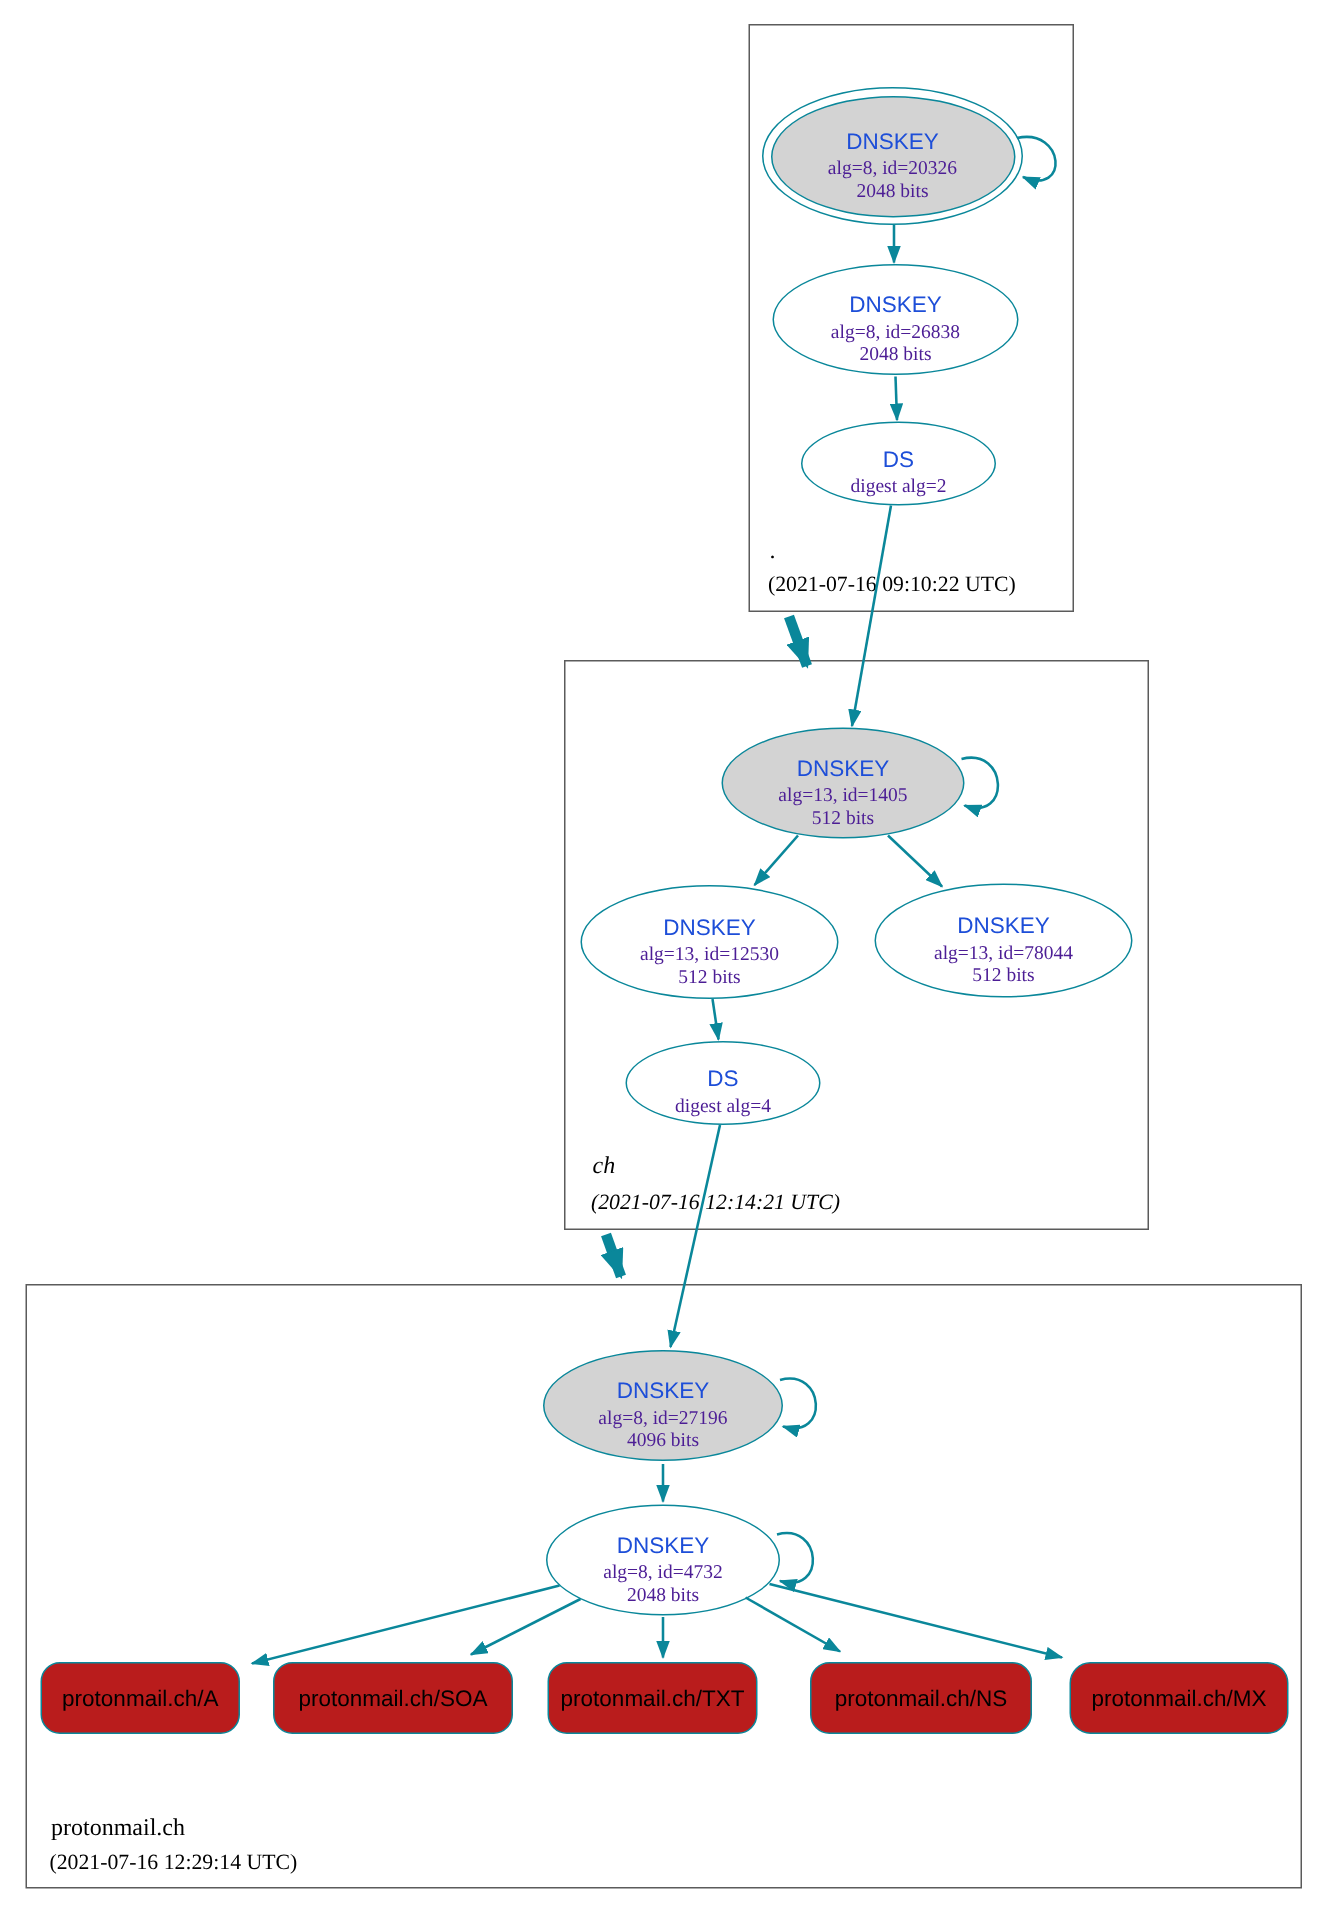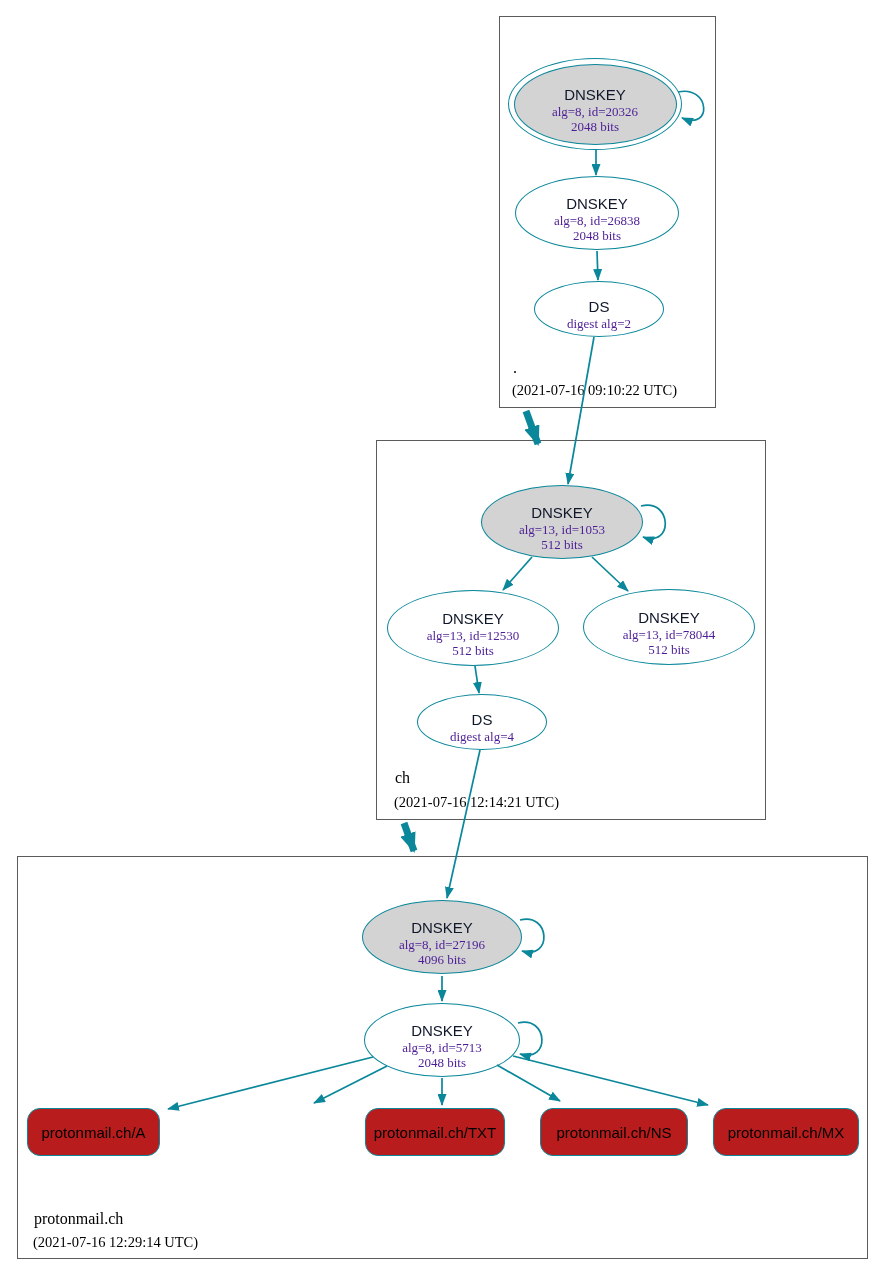--- a/index.html
+++ b/index.html
@@ -21,40 +21,40 @@
     background:#fff;display:flex;flex-direction:column;align-items:center;justify-content:center;
     text-align:center;line-height:1.18;
   }
   .node.gray{background:#d3d3d3;}
   .node.outer{background:#fff;align-items:center;justify-content:center;padding:0;}
   .node .inner{
     box-sizing:border-box;border:1.7px solid #0a879a;border-radius:50%;background:#d3d3d3;
     width:calc(100% - 9px);height:calc(100% - 9px);
     display:flex;flex-direction:column;align-items:center;justify-content:center;text-align:center;line-height:1.18;
   }
-  .nt{font-family:"Liberation Sans", sans-serif;font-size:15px;color:#0f172a;margin-top:12px;}
+  .nt{font-family:"Liberation Sans", sans-serif;font-size:15px;color:#1d4ed8;margin-top:12px;}
   .nd{font-family:"Liberation Serif", serif;font-size:13px;color:#4c1d95;}
   .rrset{
     position:absolute;box-sizing:border-box;border:1.7px solid #0a879a;border-radius:13px;background:#b91c1c;
     display:flex;align-items:center;justify-content:center;text-align:center;
     font-family:"Liberation Sans", sans-serif;font-size:15px;color:#000;white-space:nowrap;
   }
   #edges{position:absolute;left:0;top:0;pointer-events:none;}
 </style>
 </head>
 <body>
 
 <div id="canvas">
 
   <div class="cluster" style="left:499px;top:16px;width:217px;height:392px;">
     <div class="zone-label" style="left:13px;bottom:30px;">.</div>
     <div class="zone-ts" style="left:12px;bottom:8px;">(2021-07-16 09:10:22 UTC)</div>
   </div>
 
-  <div class="cluster" style="left:376px;top:440px;width:390px;height:380px;">
+  <div class="cluster" style="left:376px;top:440px;width:390px;height:380px;font-style:italic;">
     <div class="zone-label" style="left:18px;bottom:32px;">ch</div>
     <div class="zone-ts" style="left:17px;bottom:8px;text-align:right;">(2021-07-16 12:14:21 UTC)</div>
   </div>
 
   <div class="cluster" style="left:17px;top:856px;width:851px;height:403px;">
     <div class="zone-label" style="left:16px;bottom:30px;">protonmail.ch</div>
     <div class="zone-ts" style="left:15px;bottom:7px;">(2021-07-16 12:29:14 UTC)</div>
   </div>
 
   <div class="node outer" style="left:508px;top:58px;width:174px;height:92px;">
@@ -71,21 +71,21 @@
     <span class="nd">2048 bits</span>
   </div>
 
   <div class="node" style="left:534px;top:281px;width:130px;height:56px;">
     <span class="nt">DS</span>
     <span class="nd">digest alg=2</span>
   </div>
 
   <div class="node gray" style="left:481px;top:485px;width:162px;height:74px;">
     <span class="nt">DNSKEY</span>
-    <span class="nd">alg=13, id=1053</span>
+    <span class="nd">alg=13, id=1405</span>
     <span class="nd">512 bits</span>
   </div>
 
   <div class="node" style="left:387px;top:590px;width:172px;height:76px;">
     <span class="nt">DNSKEY</span>
     <span class="nd">alg=13, id=12530</span>
     <span class="nd">512 bits</span>
   </div>
 
   <div class="node" style="left:583px;top:589px;width:172px;height:76px;">
@@ -100,28 +100,29 @@
   </div>
 
   <div class="node gray" style="left:362px;top:900px;width:160px;height:74px;">
     <span class="nt">DNSKEY</span>
     <span class="nd">alg=8, id=27196</span>
     <span class="nd">4096 bits</span>
   </div>
 
   <div class="node" style="left:364px;top:1003px;width:156px;height:74px;">
     <span class="nt">DNSKEY</span>
-    <span class="nd">alg=8, id=5713</span>
+    <span class="nd">alg=8, id=4732</span>
     <span class="nd">2048 bits</span>
   </div>
 
   <div class="rrset" style="left:27px;top:1108px;width:133px;height:48px;">protonmail.ch/A</div>
+  <div class="rrset" style="left:182px;top:1108px;width:160px;height:48px;">protonmail.ch/SOA</div>
   <div class="rrset" style="left:365px;top:1108px;width:140px;height:48px;">protonmail.ch/TXT</div>
   <div class="rrset" style="left:540px;top:1108px;width:148px;height:48px;">protonmail.ch/NS</div>
-  <div class="rrset" style="left:713px;top:1108px;width:146px;height:48px;">protonmail.ch/MX</div>
+  <div class="rrset" style="left:713px;top:1108px;width:146px;height:48px;border-radius:14px;">protonmail.ch/MX</div>
 
   <svg id="edges" width="885" height="1278" viewBox="0 0 885 1278" xmlns="http://www.w3.org/2000/svg">
     <defs>
       <marker id="ah" markerUnits="userSpaceOnUse" markerWidth="12" markerHeight="9" refX="11" refY="4.5" orient="auto">
         <path d="M0,0 L12,4.5 L0,9 z" fill="#0a879a"></path>
       </marker>
       <marker id="ahBig" markerUnits="userSpaceOnUse" markerWidth="20" markerHeight="16" refX="18" refY="8" orient="auto">
         <path d="M0,0 L20,8 L0,16 z" fill="#0a879a"></path>
       </marker>
     </defs>

